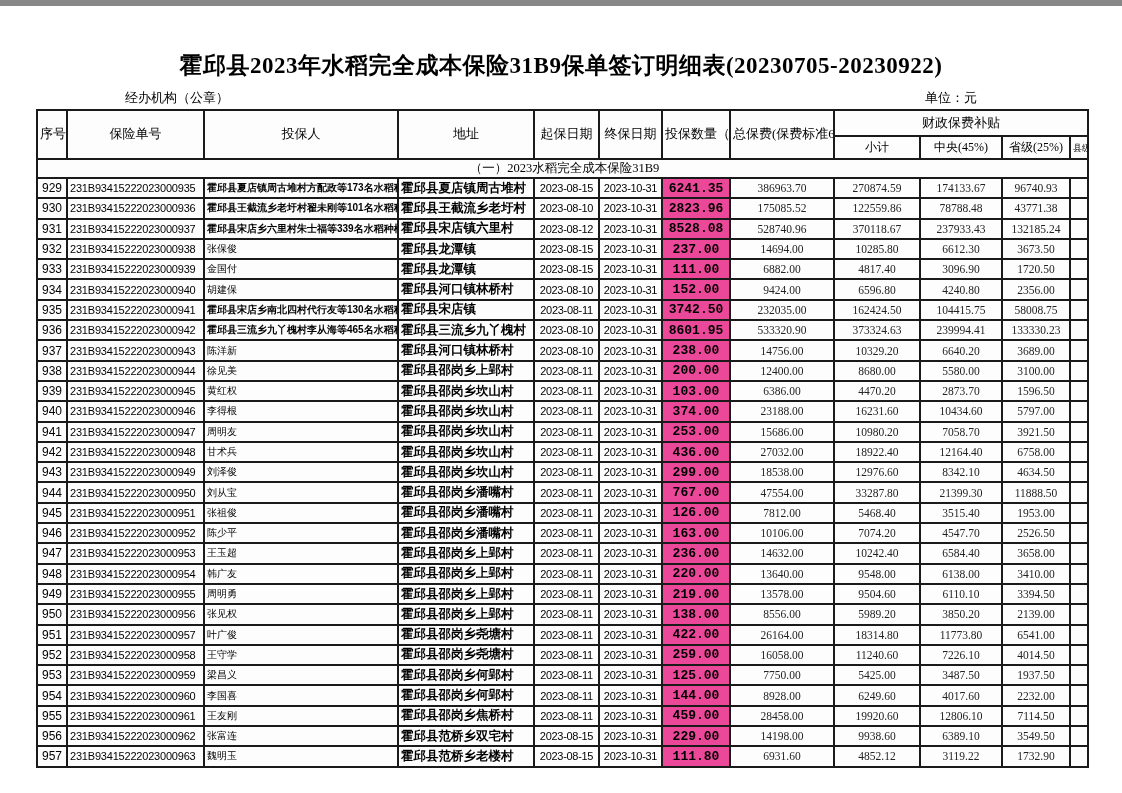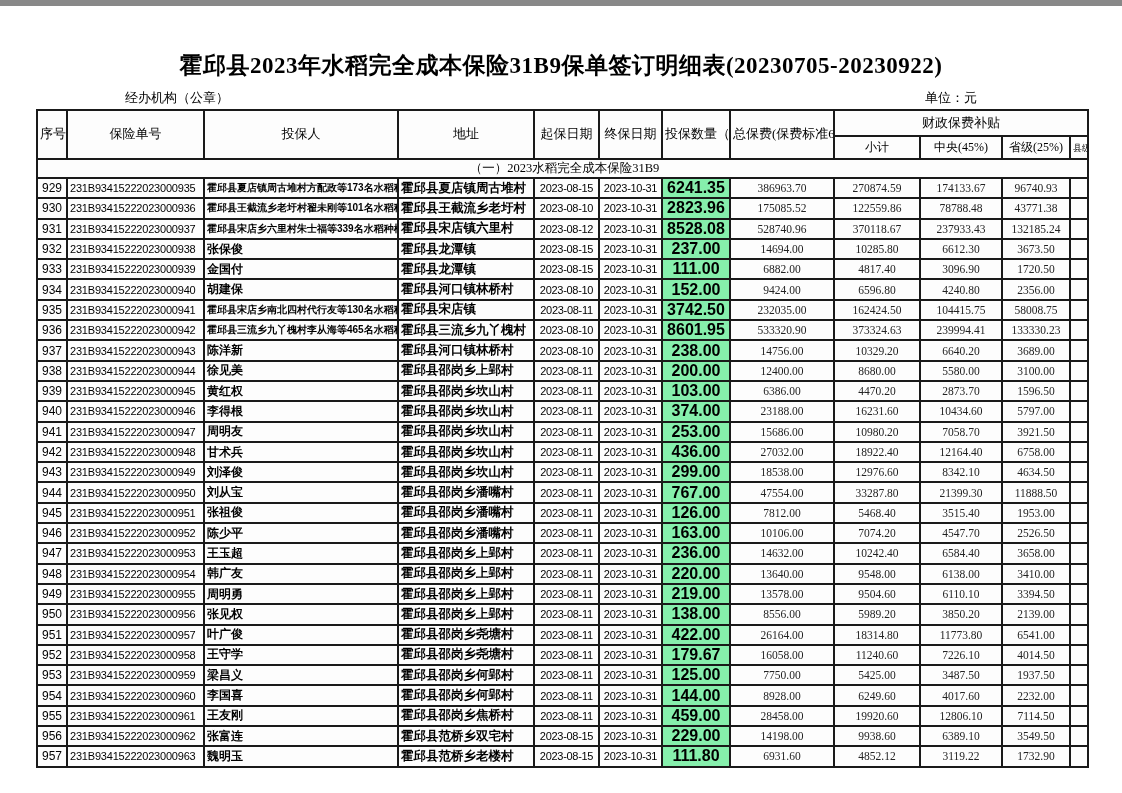--- a/index.html
+++ b/index.html
@@ -61,25 +61,25 @@
   tr.section-row td {
     font-family:"Liberation Serif", serif;
     font-size:12.5px;
     text-align:center;
     padding-left:6px;
   }
 
   tbody tr.data-row { height:20.3px; }
   td.c-seq    { font-family:Liberation Sans, sans-serif; font-size:12px; text-align:center; }
   td.c-policy { font-size:11px; text-align:left; letter-spacing:-0.2px; padding-left:3px;border-radius:10px; }
-  td.c-insured{ font-size:12px; text-align:left; padding-left:3px; font-weight:700; }
+  td.c-insured{ font-size:10px; text-align:left; padding-left:3px; font-weight:400; }
   td.c-insured.small { font-size:10px; font-weight:600; }
   td.c-addr   { font-size:12.5px; text-align:left; padding-left:3px; font-weight:600; }
   td.c-date   { font-size:11px; text-align:center; letter-spacing:-0.3px; padding:0; }
-  td.c-qty    { font-size:16px; text-align:center; font-weight:700; background:#86efac; }
+  td.c-qty    { font-size:13px; text-align:center; font-weight:700; background:#ec4899;font-family:Liberation Mono, monospace; }
   td.c-money  { font-family:"Liberation Serif", serif; font-size:11.5px; text-align:center; color:#222; }
   td.c-county { }
 </style>
 </head>
 <body>
 
 <div class="page">
 
   <div class="title">霍邱县2023年水稻完全成本保险31B9保单签订明细表(20230705-20230922)</div>
 
@@ -448,21 +448,21 @@
           <td class="c-money">6541.00</td>
           <td class="c-county"></td>
         </tr>
         <tr class="data-row">
           <td class="c-seq">952</td>
           <td class="c-policy">231B93415222023000958</td>
           <td class="c-insured">王守学</td>
           <td class="c-addr">霍邱县邵岗乡尧塘村</td>
           <td class="c-date">2023-08-11</td>
           <td class="c-date">2023-10-31</td>
-          <td class="c-qty">179.67</td>
+          <td class="c-qty">259.00</td>
           <td class="c-money">16058.00</td>
           <td class="c-money">11240.60</td>
           <td class="c-money">7226.10</td>
           <td class="c-money">4014.50</td>
           <td class="c-county"></td>
         </tr>
         <tr class="data-row">
           <td class="c-seq">953</td>
           <td class="c-policy">231B93415222023000959</td>
           <td class="c-insured">梁昌义</td>

